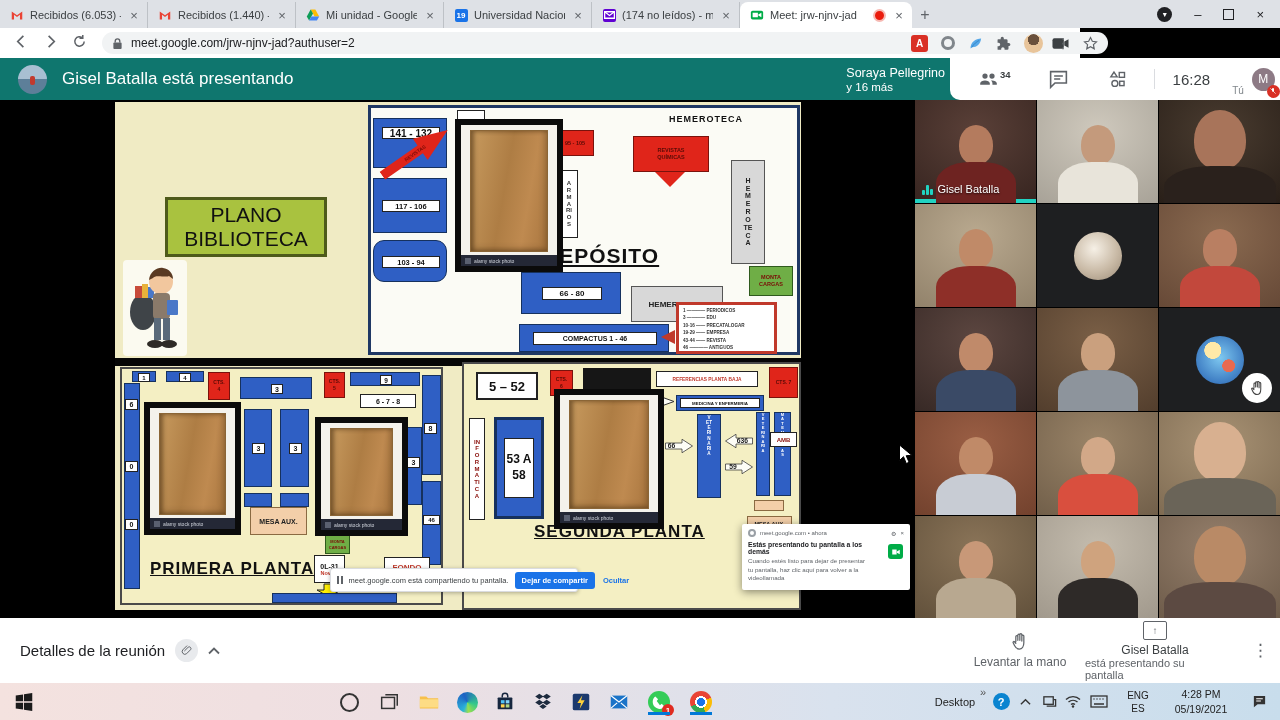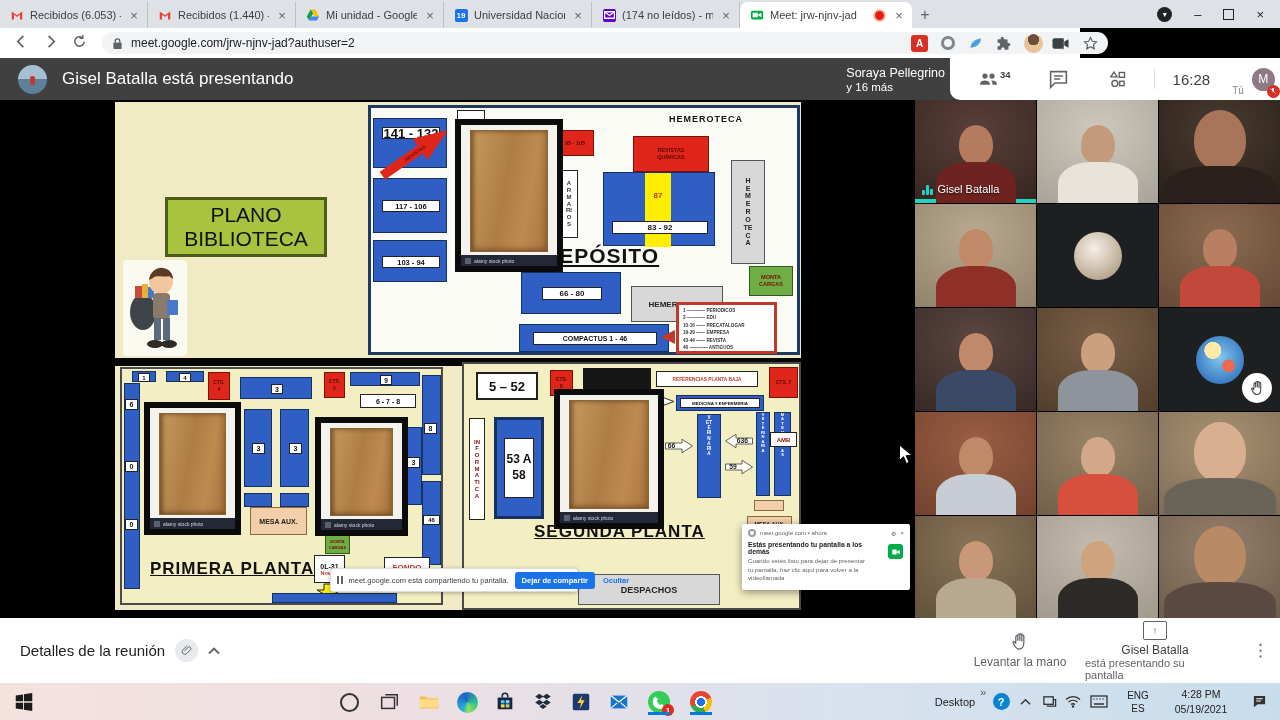--- a/index.html
+++ b/index.html
@@ -26,21 +26,21 @@
   .navic svg{width:15px;height:15px;}
   #omnibox{position:absolute;left:102px;top:4px;width:1006px;height:22px;border-radius:11px;background:#f1f3f4;display:flex;align-items:center;padding:0 10px;box-sizing:border-box;}
   #omnibox .url{font-size:12px;color:#202124;margin-left:8px;flex:1;}
   .omni-right{display:flex;gap:14px;align-items:center;}
   .ext{display:flex;align-items:center;gap:13px;position:absolute;right:10px;top:4px;height:22px;}
   .pdfchip{width:17px;height:17px;background:#d93025;border-radius:3px;color:#fff;font-weight:bold;font-size:10px;display:flex;align-items:center;justify-content:center;}
   .ringchip{width:14px;height:14px;border-radius:50%;border:3px solid #80868b;box-sizing:border-box;}
   .avatar-sm{width:19px;height:19px;border-radius:50%;background:radial-gradient(circle at 50% 30%,#6a503c 0 34%,#e8c49a 35% 100%);}
   .dots{font-size:14px;color:#5f6368;}
   
-  #meethead{position:absolute;left:0;top:58px;width:1280px;height:42px;background:#404040;}
+  #meethead{position:absolute;left:0;top:58px;width:1280px;height:42px;background:#0f766e;}
   #banner{position:absolute;left:0;top:0;width:950px;height:42px;display:flex;align-items:center;border-radius:0 0 8px 0;}
   .banner-av{width:29px;height:29px;border-radius:50%;margin-left:18px;background:linear-gradient(180deg,#a8bfd2 0 48%,#5d7f99 48% 100%);position:relative;overflow:hidden;}
   .banner-av i{position:absolute;left:12px;top:11px;width:5px;height:9px;background:#c23a2e;border-radius:2px;}
   #banner .txt{color:#fff;font-size:17px;margin-left:15px;}
   #hdr-part{position:absolute;right:335px;top:0;height:42px;display:flex;flex-direction:column;justify-content:center;color:#fff;text-align:left;}
   #hdr-part .l1{font-size:12.5px;}
   #hdr-part .l2{font-size:11.5px;margin-top:1px;}
   #hdr-white{position:absolute;left:950px;top:0;width:370px;height:42px;background:#fff;border-radius:0 0 0 10px;display:flex;align-items:center;}
   .hic{display:flex;align-items:center;justify-content:center;color:#5f6368;position:relative;}
   .hic svg{width:21px;height:21px;}
@@ -309,52 +309,46 @@
           <ellipse cx="32" cy="84" rx="8" ry="4" fill="#2e2a26"></ellipse>
             <ellipse cx="46" cy="84" rx="8" ry="4" fill="#2e2a26"></ellipse>
         </svg>
       </div>
 
       <div class="panel" style="left:253px;top:3px;width:432px;height:250px;background:#fbfbf5;border:3px solid #1f3864;">
         <span class="abs" style="left:298px;top:6px;font-size:9px;font-weight:bold;letter-spacing:1px;color:#111;">HEMEROTECA</span>
         <div class="yellowbox" style="left:86px;top:2px;width:28px;height:14px;"></div>
 
         <div class="bluebox" style="left:2px;top:10px;width:74px;height:50px;">
-            <span class="chip" style="left:8px;top:8px;width:58px;height:12px;font-size:13px;">141 - 132</span>
+            <span class="chip" style="left:8px;top:8px;width:58px;height:12px;font-size:10px;">141 - 132</span>
           </div>
         <div class="bluebox" style="left:2px;top:70px;width:74px;height:55px;">
             <span class="chip" style="left:8px;top:21px;width:58px;height:12px;font-size:7.5px;">117 - 106</span>
           </div>
-        <div class="bluebox" style="left:2px;top:132px;width:74px;height:42px;">
+        <div class="bluebox" style="left:2px;top:132px;width:74px;height:42px;border-radius:11px;">
             <span class="chip" style="left:8px;top:15px;width:58px;height:12px;font-size:7.5px;">103 - 94</span>
           </div>
 
         <div class="abs" style="left:4px;top:32px;width:80px;height:26px;background:#e0251a;clip-path:polygon(0 32%,58% 32%,58% 0,100% 50%,58% 100%,58% 68%,0 68%);transform:rotate(-35deg);display:flex;align-items:center;justify-content:center;">
           <span style="font-size:5px;font-weight:bold;color:#7a0c06;">REVISTAS</span>
         </div>
 
         <div class="redbox" style="left:185px;top:22px;width:38px;height:26px;font-size:5.5px;">
             <span>95 - 105</span>
           </div>
 
         <div class="redbox" style="left:262px;top:28px;width:76px;height:36px;font-size:5.5px;line-height:1.3;">
             <span style="width:50px;">REVISTAS QUÍMICAS</span>
           </div>
         <div class="abs" style="left:284px;top:64px;width:0;height:0;border-left:15px solid transparent;border-right:15px solid transparent;border-top:15px solid #e0251a;"></div>
 
         <div class="yellowbox" style="left:189px;top:62px;width:18px;height:68px;">
             <span class="vtext" style="font-size:6px;width:7px;color:#333;">ARMARIOS</span>
           </div>
 
-        <div class="bluebox" style="left:232px;top:64px;width:112px;height:74px;">
-          <div class="abs" style="left:41px;top:0;width:26px;height:74px;background:#ffee00;display:flex;justify-content:center;">
-              <span style="font-size:8px;font-weight:bold;color:#c0392b;margin-top:18px;">87</span>
-            </div>
-          <span class="chip" style="left:8px;top:48px;width:96px;height:13px;font-size:8px;">83 - 92</span>
-        </div>
 
         <div class="graybox" style="left:360px;top:52px;width:34px;height:104px;">
             <span class="vtext" style="font-size:7px;width:9px;">HEMEROTECA</span>
           </div>
 
         <span class="map-title" style="left:172px;top:136px;font-size:21px;">DEPÓSITO</span>
 
         <div class="bluebox" style="left:150px;top:164px;width:100px;height:42px;">
             <span class="chip" style="left:20px;top:14px;width:60px;height:13px;font-size:8px;">66 - 80</span>
           </div>
@@ -527,23 +521,20 @@
         <div class="yellowbox" style="left:306px;top:68px;width:27px;height:15px;z-index:2;">
             <span style="font-size:6px;font-weight:bold;color:#8a0f0a;">AMB</span>
           </div>
 
         <div class="tanbox" style="left:290px;top:136px;width:30px;height:11px;"></div>
         <div class="tanbox" style="left:283px;top:152px;width:45px;height:16px;font-size:5.5px;">
             <span>MESA AUX.</span>
           </div>
 
         <span class="map-title" style="left:70px;top:158px;font-size:17px;">SEGUNDA PLANTA</span>
-        <div class="graybox" style="left:114px;top:210px;width:142px;height:31px;font-size:9px;">
-            <span>DESPACHOS</span>
-          </div>
 
         <div class="book" style="left:90px;top:25px;width:110px;height:140px;">
             <div class="matte">
               <div class="cover"></div>
               <div class="wm">
                 <i></i>
                 <span>alamy stock photo</span>
               </div>
             </div>
           </div>

